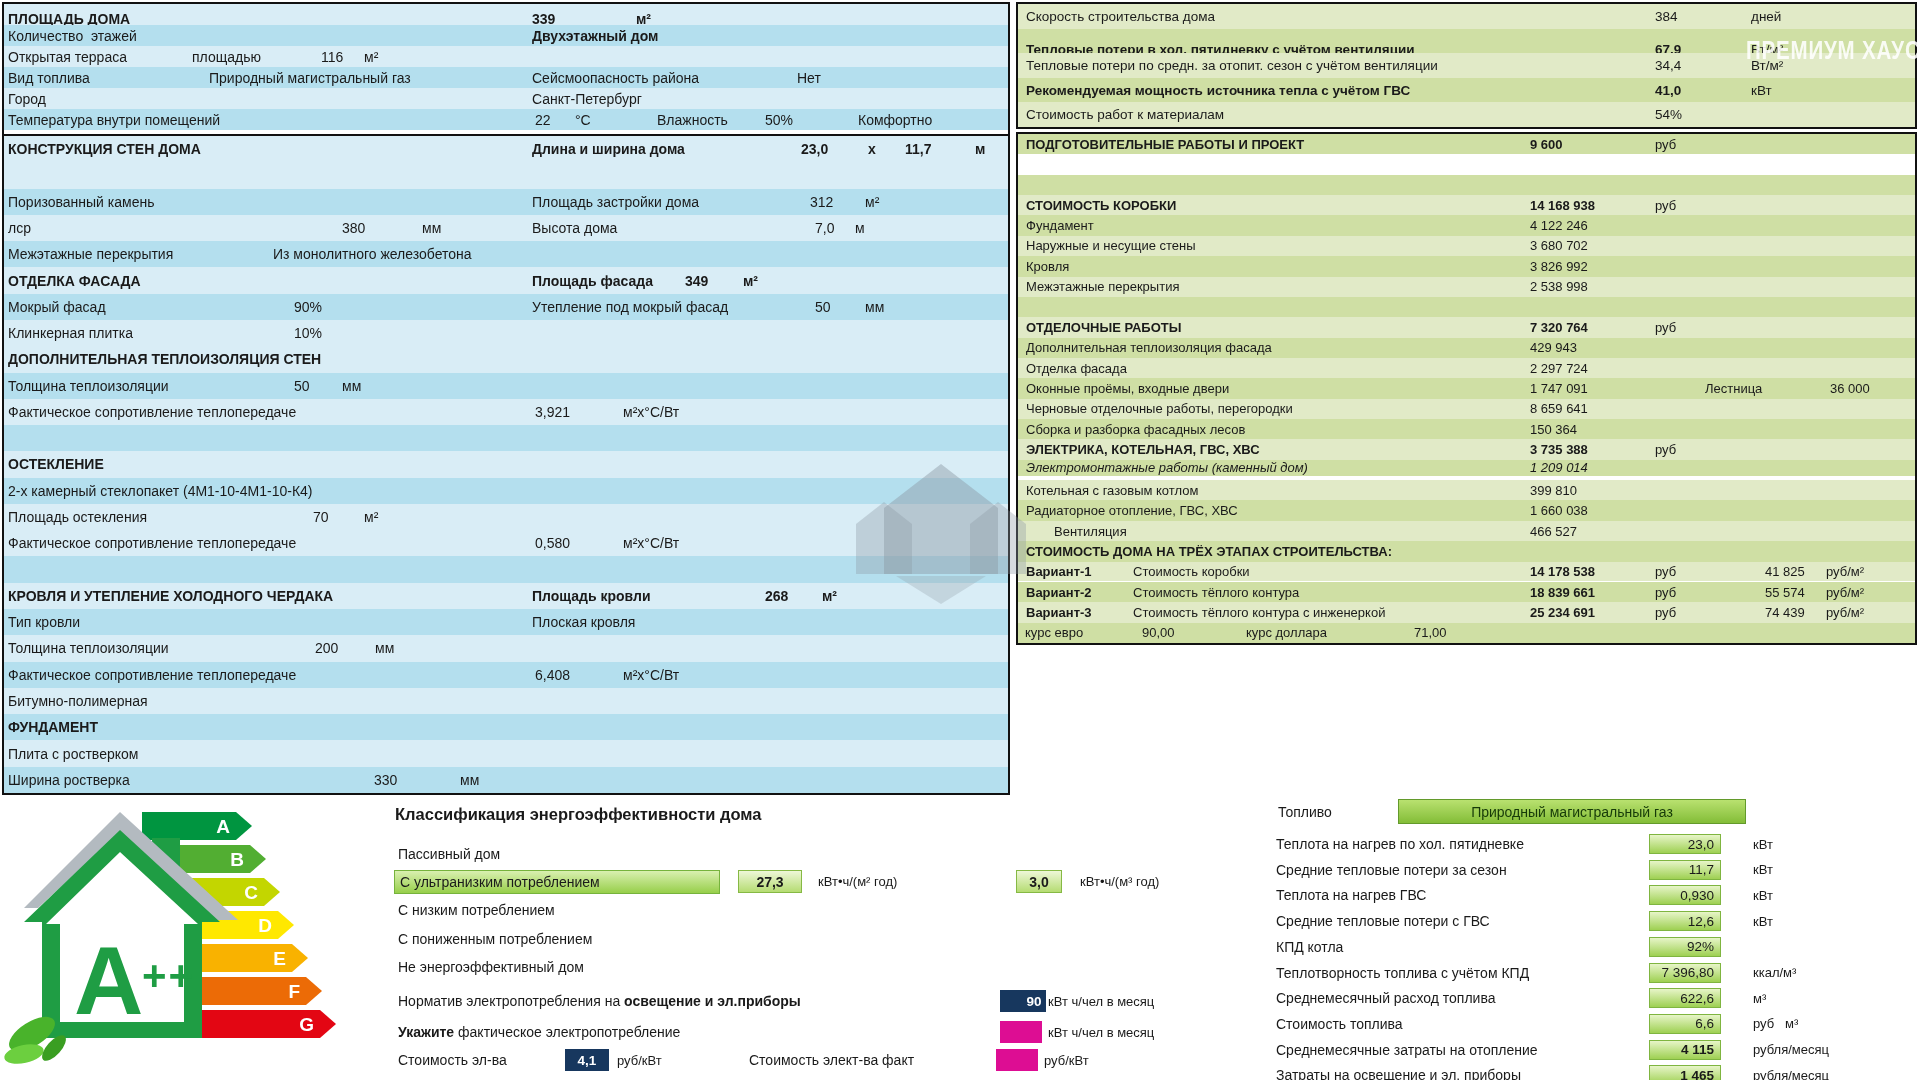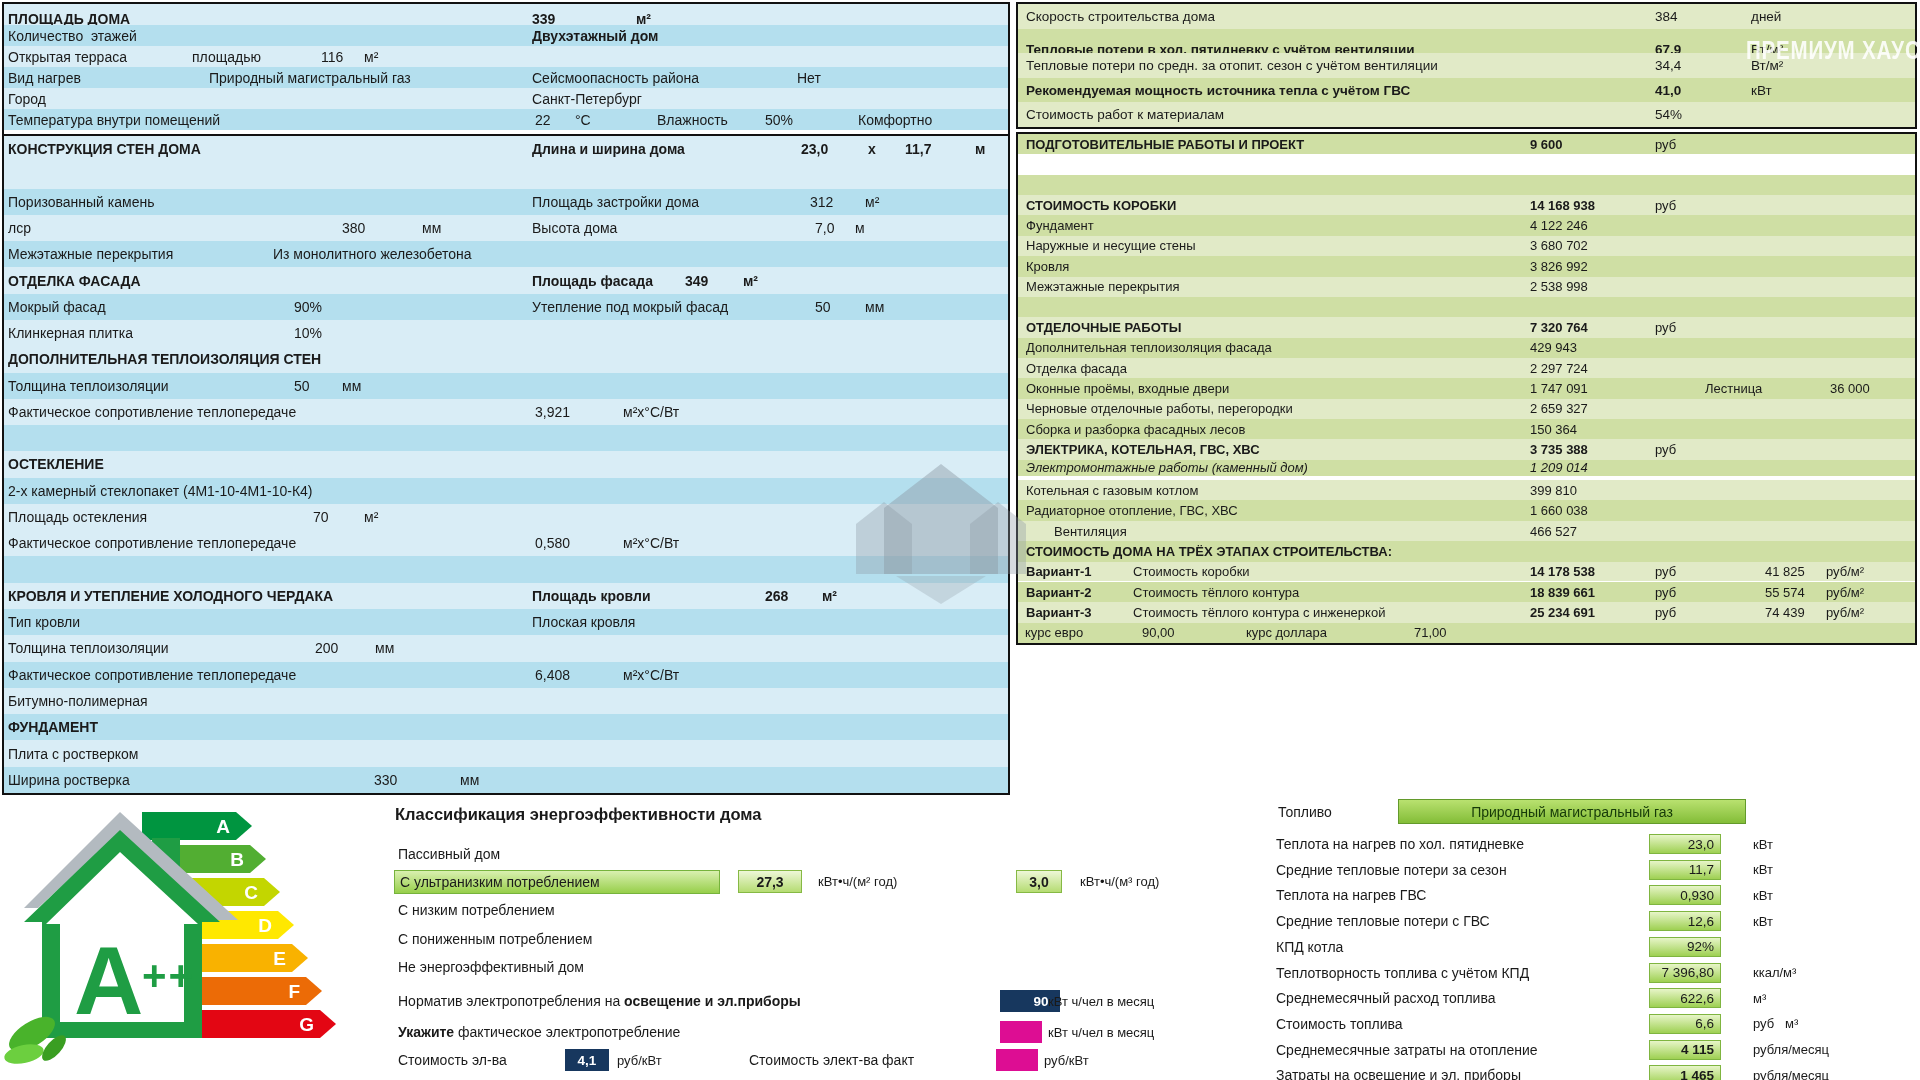--- a/index.html
+++ b/index.html
@@ -69,21 +69,21 @@
         <span class="cell" style="left: 4px;">Количество  этажей</span>
         <span class="cell b" style="left: 528px;">Двухэтажный дом</span>
       </div>
       <div class="p-row ll" style="top: 42px; height: 21px;">
         <span class="cell" style="left: 4px;">Открытая терраса</span>
         <span class="cell" style="left: 188px;">площадью</span>
         <span class="cell" style="left: 317px;">116</span>
         <span class="cell" style="left: 360px;">м²</span>
       </div>
       <div class="p-row lm" style="top: 63px; height: 21px;">
-        <span class="cell" style="left: 4px;">Вид нагрев</span>
+        <span class="cell" style="left: 4px;">Вид топлива</span>
         <span class="cell" style="left: 205px;">Природный магистральный газ</span>
         <span class="cell" style="left: 528px;">Сейсмоопасность района</span>
         <span class="cell" style="left: 793px;">Нет</span>
       </div>
       <div class="p-row ll" style="top: 84px; height: 21px;">
         <span class="cell" style="left: 4px;">Город</span>
         <span class="cell" style="left: 528px;">Санкт-Петербург</span>
       </div>
       <div class="p-row lm" style="top: 105px; height: 21px;">
         <span class="cell" style="left: 4px;">Температура внутри помещений</span>
@@ -274,21 +274,21 @@
         <span class="cell" style="left: 512px;">2 297 724</span>
       </div>
       <div class="p-row rm" style="top: 244.32px; height: 20.36px;">
         <span class="cell" style="left: 8px;">Оконные проёмы, входные двери</span>
         <span class="cell" style="left: 512px;">1 747 091</span>
         <span class="cell" style="left: 687px;">Лестница</span>
         <span class="cell" style="left: 812px;">36 000</span>
       </div>
       <div class="p-row rl" style="top: 264.68px; height: 20.36px;">
         <span class="cell" style="left: 8px;">Черновые отделочные работы, перегородки</span>
-        <span class="cell" style="left: 512px;">2 659 327</span>
+        <span class="cell" style="left: 512px;">8 659 641</span>
       </div>
       <div class="p-row rm" style="top: 285.04px; height: 20.36px;">
         <span class="cell" style="left: 8px;">Сборка и разборка фасадных лесов</span>
         <span class="cell" style="left: 512px;">150 364</span>
       </div>
       <div class="p-row rl" style="top: 305.4px; height: 20.36px;">
         <span class="cell b" style="left: 8px;">ЭЛЕКТРИКА, КОТЕЛЬНАЯ, ГВС, ХВС</span>
         <span class="cell b" style="left: 512px;">3 735 388</span>
         <span class="cell" style="left: 637px;">руб</span>
       </div>
@@ -396,21 +396,21 @@
       <div class="en-valbox" style="left: 738px; top: 870.2px; width: 64px;">27,3</div>
       <div class="en-unit" style="left: 818px; top: 870.2px;">кВт•ч/(м² год)</div>
       <div class="en-valbox" style="left: 1016px; top: 870.2px; width: 46px;">3,0</div>
       <div class="en-unit" style="left: 1080px; top: 870.2px;">кВт•ч/(м³ год)</div>
       <div class="en-item" style="top: 898.4px;">С низким потреблением</div>
       <div class="en-item" style="top: 926.6px;">С пониженным потреблением</div>
       <div class="en-item" style="top: 954.8px;">Не энергоэффективный дом</div>
     </div>
   <div id="electricity-rows">
       <div class="el-row-label" style="top: 990px;"><span>Норматив электропотребления на </span><span class="b">освещение и эл.приборы</span></div>
-      <div class="vbox blue" style="left: 1000px; top: 990px; width: 60px; padding-left: 22px;">90</div>
+      <div class="vbox blue" style="left: 1000px; top: 990px; width: 46px; padding-left: 22px;">90</div>
       <div class="el-unit" style="left: 1048px; top: 990px;">кВт ч/чел в месяц</div>
       <div class="el-row-label" style="top: 1021px;"><span class="b">Укажите</span><span> фактическое электропотребление</span></div>
       <div class="vbox magenta" style="left: 1000px; top: 1021px; width: 42px;"></div>
       <div class="el-unit" style="left: 1048px; top: 1021px;">кВт ч/чел в месяц</div>
       <div class="el-row-label" style="top: 1049px;"><span>Стоимость эл-ва</span></div>
       <div class="vbox blue" style="left: 565px; top: 1049px; width: 44px;">4,1</div>
       <div class="el-unit" style="left: 617px; top: 1049px;">руб/кВт</div>
       <div class="el-row-label" style="left: 749px; top: 1049px;">Стоимость элект-ва факт</div>
       <div class="vbox magenta" style="left: 996px; top: 1049px; width: 42px;"></div>
       <div class="el-unit" style="left: 1044px; top: 1049px;">руб/кВт</div>

